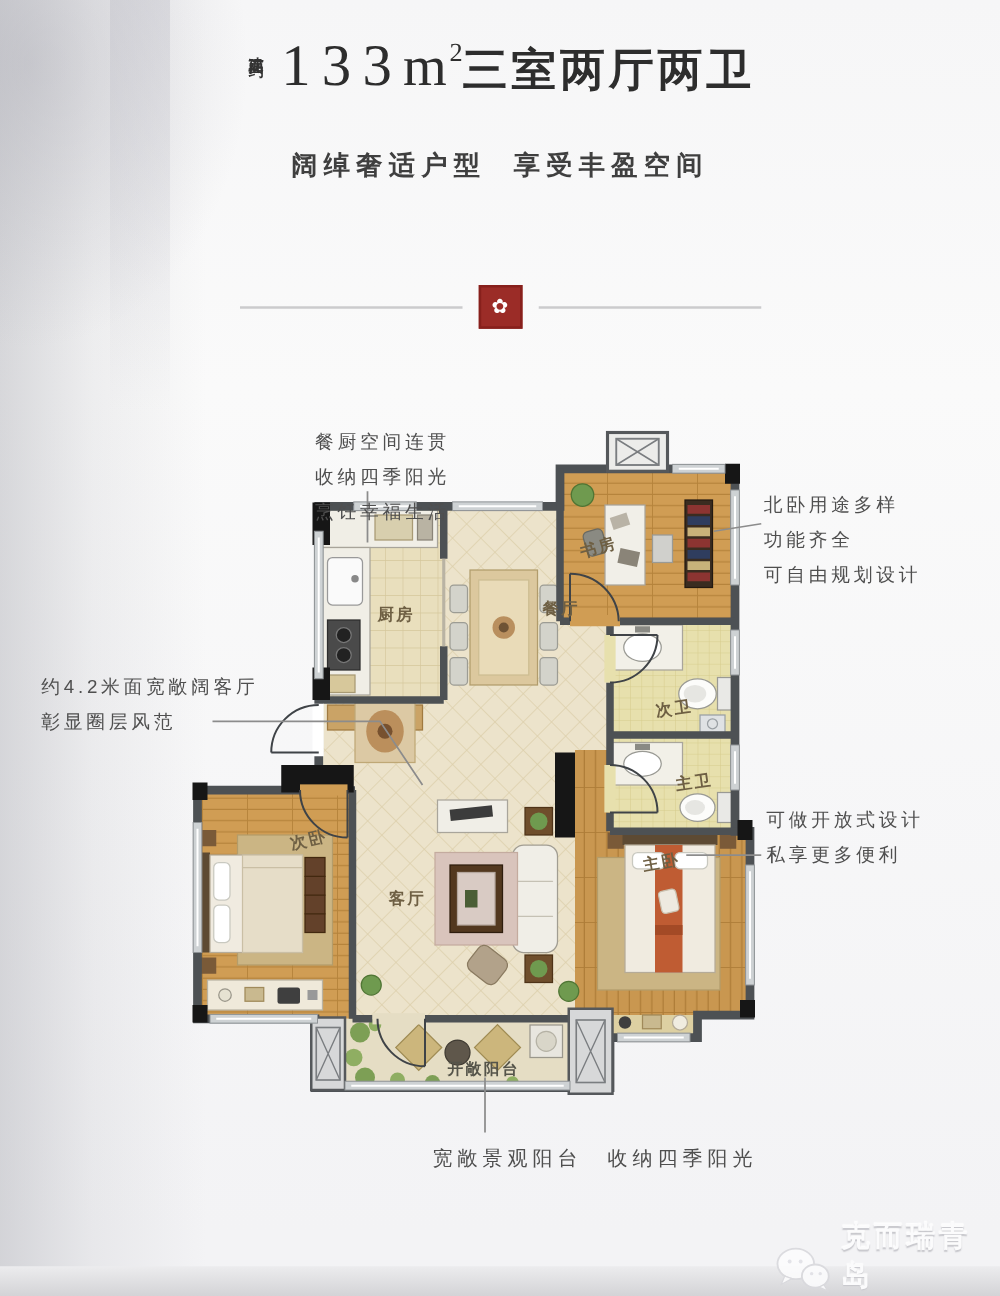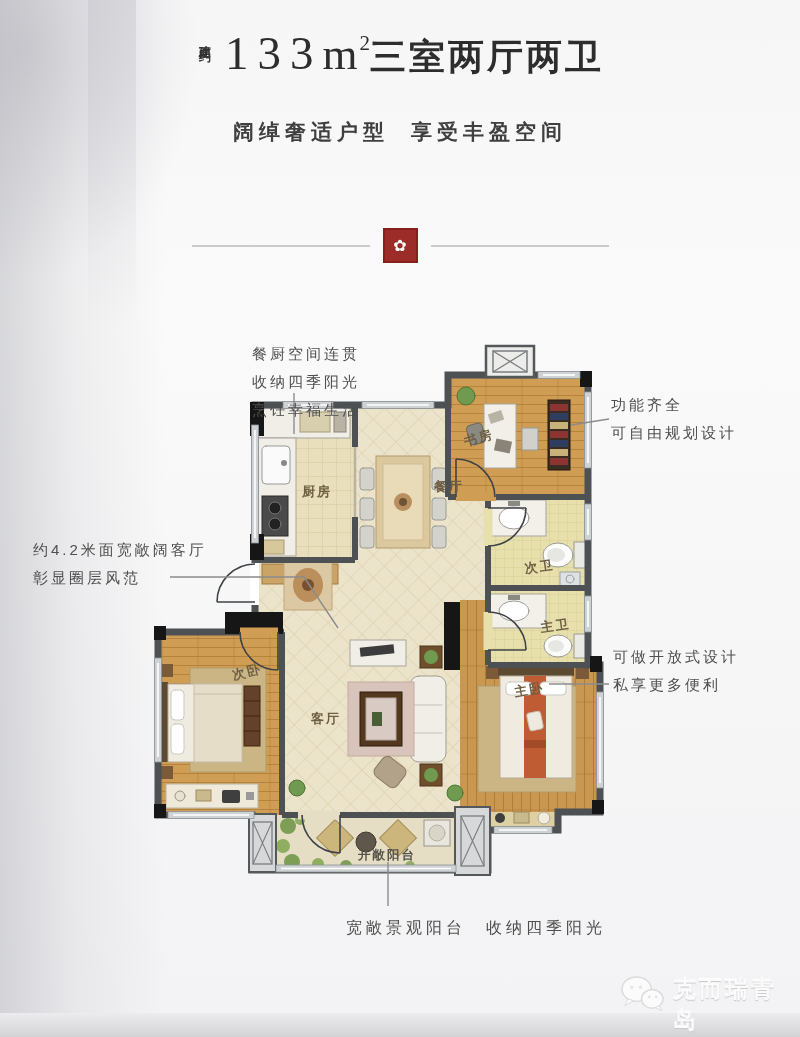--- a/index.html
+++ b/index.html
@@ -38,21 +38,21 @@
     display:flex;align-items:center;justify-content:center;color:#fff;font-size:16px;line-height:1;}
   
   .note{font-size:15px;color:#4f4f4f;letter-spacing:3px;line-height:1.85;white-space:nowrap;}
   .note span{display:block;}
   .note-kitchen{left:252px;top:311px;margin-top:29px;}
   .note-north{left:611px;top:391px;}
   .note-living{left:33px;top:536px;}
   .note-south{left:613px;top:643px;}
   .note-balcony{left:316px;top:913px;width:320px;text-align:center;font-size:16px;letter-spacing:4px;}
   
-  .watermark{left:620px;top:974px;display:flex;align-items:flex-start;}
+  .watermark{left:620px;top:974px;display:flex;align-items:flex-end;}
   .wm-text{font-size:23px;letter-spacing:3px;color:#fbfbfc;font-weight:700;
     text-shadow:0 1px 1px #c6c6cb, 0 -1px 1px #ffffff;}
   .wm-icon{margin-right:8px;opacity:.9;}
   svg text{font-family:"Liberation Sans","DejaVu Sans",sans-serif;}
 </style>
 </head>
 <body>
 
 <div class="abs left-shade"></div>
 <div class="abs topleft-blotch"></div>
@@ -400,20 +400,21 @@
     <path d="M388,862 V906"></path>
   </g>
 </svg>
 
 <div class="abs note note-kitchen">
   <span>餐厨空间连贯</span>
   <span>收纳四季阳光</span>
   <span>烹饪幸福生活</span>
 </div>
 <div class="abs note note-north">
+  <span>北卧用途多样</span>
   <span>功能齐全</span>
   <span>可自由规划设计</span>
 </div>
 <div class="abs note note-living">
   <span>约4.2米面宽敞阔客厅</span>
   <span>彰显圈层风范</span>
 </div>
 <div class="abs note note-south">
   <span>可做开放式设计</span>
   <span>私享更多便利</span>

